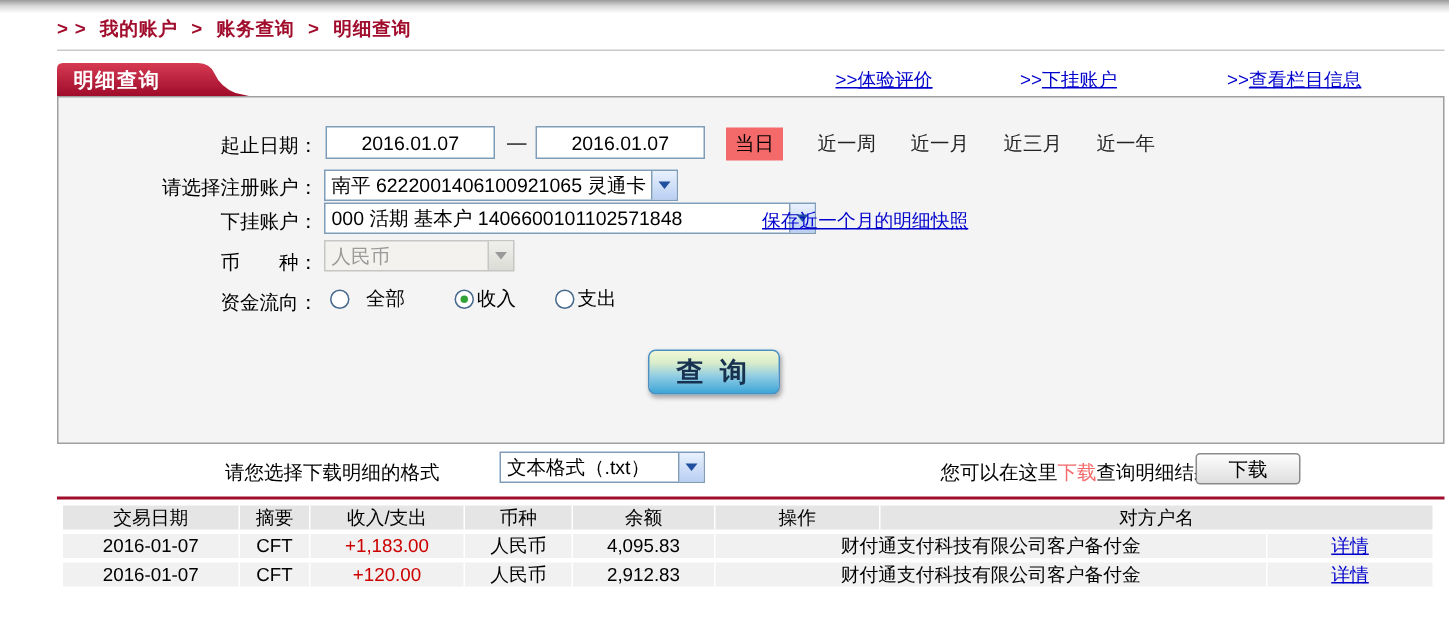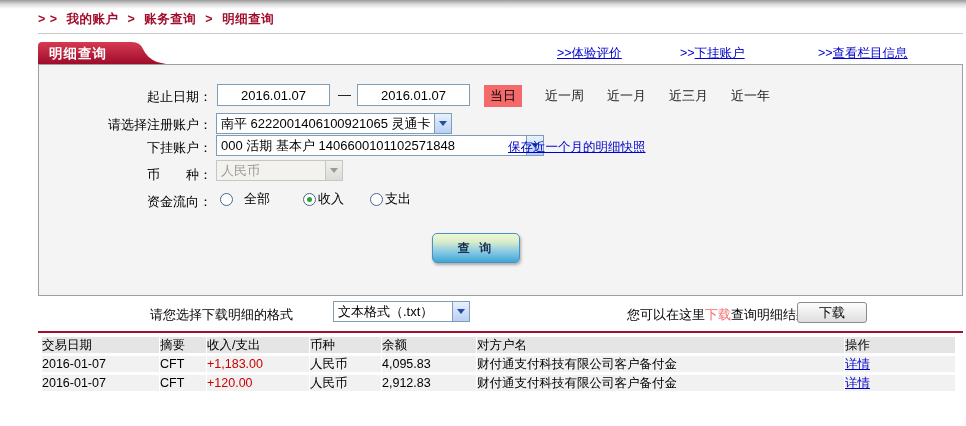--- a/index.html
+++ b/index.html
@@ -60,41 +60,41 @@
   .radio-row{position:absolute;left:181px;top:125px;display:flex;align-items:center;font-size:13px;}
   .radio{position:relative;display:inline-block;width:13px;height:13px;border-radius:50%;
     border:1px solid #46688c;background:#fff;vertical-align:-2px;}
   .radio.checked::after{content:'';position:absolute;left:3px;top:3px;width:5px;height:5px;
     border-radius:50%;background:#2fa335;}
   .ropt{display:flex;align-items:center;cursor:pointer;}
 
   .qbtn{position:absolute;left:393px;top:168px;width:88px;height:30px;
     border:1px solid #4a90c2;border-radius:5px;
     background:linear-gradient(180deg,#f0f7d6 0%,#d9edca 28%,#8ccae4 62%,#3ea6d6 100%);
-    font-family:inherit;font-size:12px;font-weight:bold;color:#17314f;letter-spacing:3px;
+    font-family:inherit;font-size:18px;font-weight:bold;color:#17314f;letter-spacing:3px;
     box-shadow:1px 2px 3px rgba(110,110,110,.55);cursor:pointer;}
 
   
   .dl-label{position:absolute;left:150px;top:306px;width:182px;text-align:left;font-size:13px;white-space:nowrap;}
   .dl-select{left:333px;top:301px;width:137px;}
   .dl-select{position:absolute;}
   .dl-hint{position:absolute;left:627px;top:306px;font-size:13px;white-space:nowrap;}
   .dl-hint .hl{color:var(--highlight-red);cursor:pointer;}
   .dlbtn{position:absolute;left:797px;top:302px;width:70px;height:21px;
     border:1px solid #8a8a8a;border-radius:3px;
     background:linear-gradient(180deg,#fdfdfd 0%,#dedede 100%);
     font-family:inherit;font-size:13px;color:#000;cursor:pointer;line-height:17px;}
 
   .redline{position:absolute;left:38px;top:331px;width:925px;height:2px;background:var(--brand-red);}
 
   
   .tbl{position:absolute;left:42px;top:337px;width:913px;font-size:12.5px;}
   .trow{display:flex;height:16px;line-height:16px;margin-bottom:3px;background:#f1f1f1;}
   .trow.head{background:#e5e5e5;}
-  .tc{border-right:1px solid #fff;overflow:hidden;white-space:nowrap;}
+  .tc{text-align:center;border-right:1px solid #fff;overflow:hidden;white-space:nowrap;}
   .tc:last-child{border-right:none;}
   .c0{width:118px;} .c1{width:47px;} .c2{width:103px;} .c3{width:72px;}
   .c4{width:95px;} .c5{width:368px;} .c6{width:110px;}
   .amount{color:var(--amount-red);}
   .detail-link{color:var(--link-blue);text-decoration:underline;cursor:pointer;}
 </style>
 </head>
 <body>
 
 <div class="page">
@@ -192,22 +192,22 @@
 
   <div class="redline"></div>
 
   <div class="tbl">
     <div class="trow head">
       <span class="tc c0">交易日期</span>
       <span class="tc c1">摘要</span>
       <span class="tc c2">收入/支出</span>
       <span class="tc c3">币种</span>
       <span class="tc c4">余额</span>
+      <span class="tc c6">操作</span>
       <span class="tc c5">对方户名</span>
-      <span class="tc c6">操作</span>
     </div>
     <div class="trow">
       <span class="tc c0">2016-01-07</span>
       <span class="tc c1">CFT</span>
       <span class="tc c2 amount">+1,183.00</span>
       <span class="tc c3">人民币</span>
       <span class="tc c4">4,095.83</span>
       <span class="tc c5">财付通支付科技有限公司客户备付金</span>
       <span class="tc c6"><a class="detail-link">详情</a></span>
     </div>

